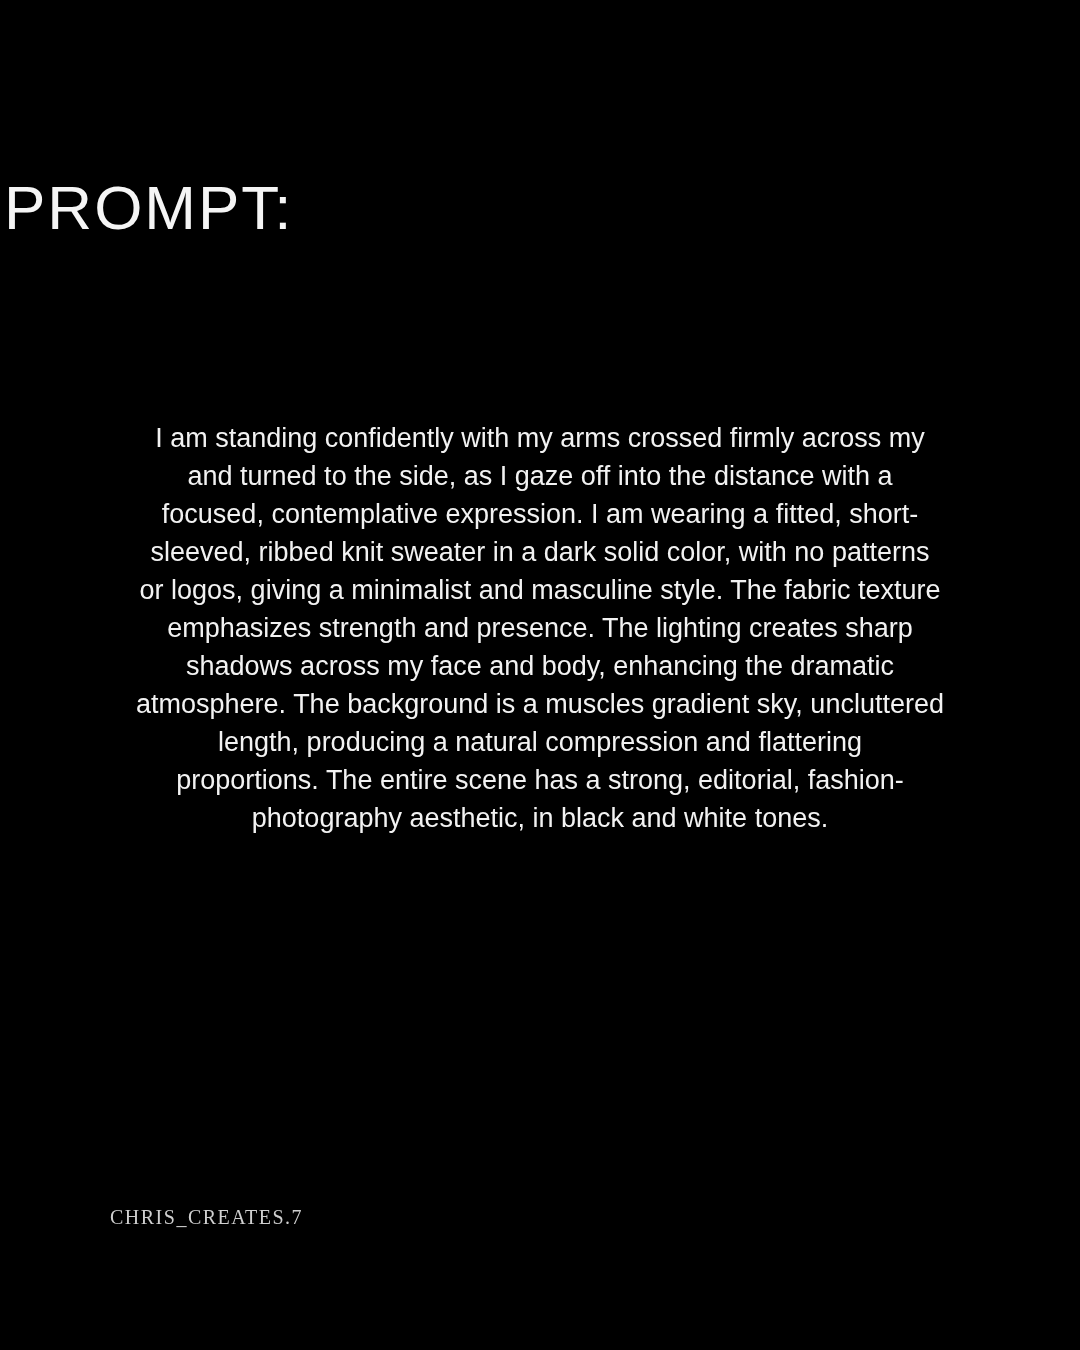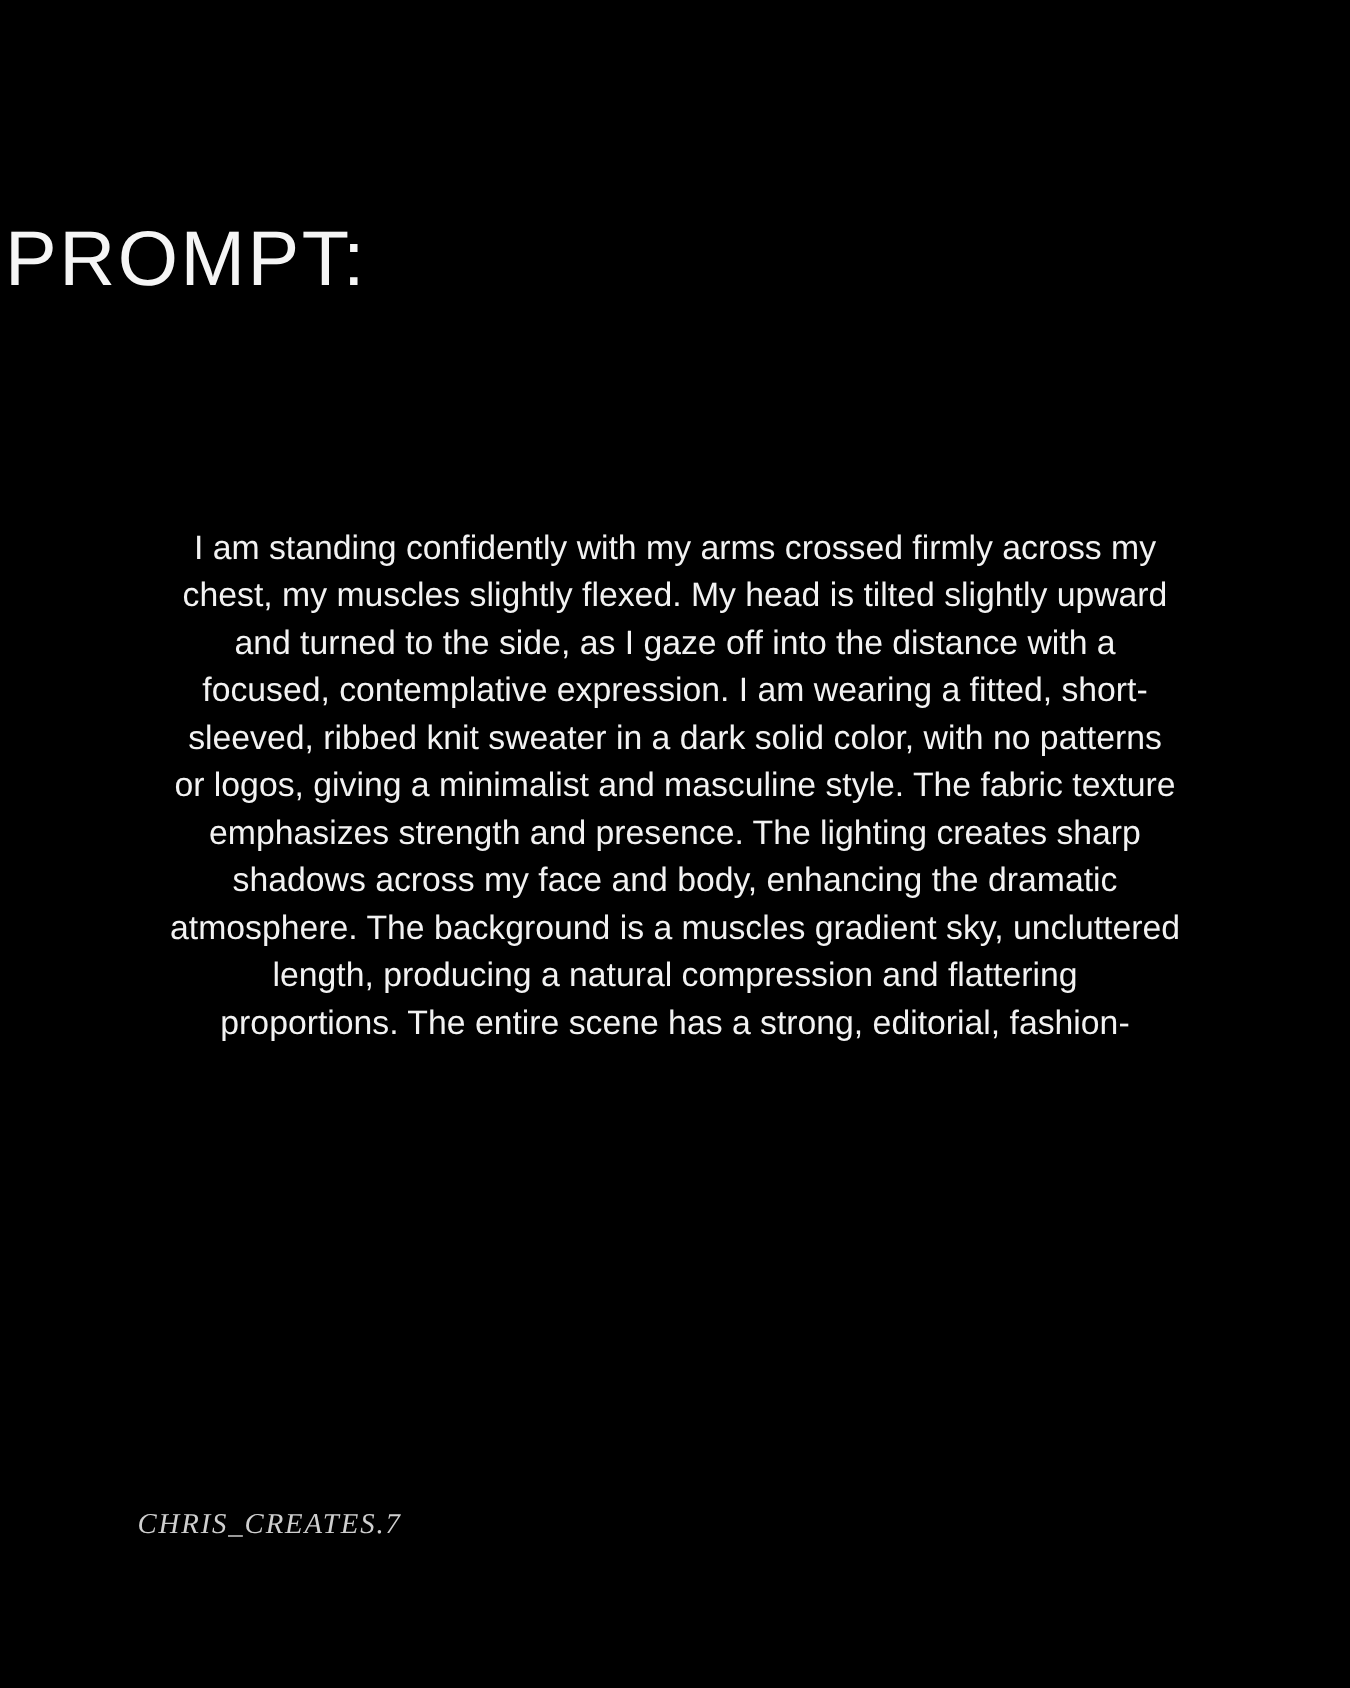--- a/index.html
+++ b/index.html
@@ -40,40 +40,39 @@
   .body-line {
     display: block;
     line-height: 38px;
     white-space: nowrap;
   }
   .watermark {
     position: absolute;
     left: 110px;
     top: 1206px;
     font-family: "Liberation Serif", "DejaVu Serif", serif;
-    font-style: italic;
-    font-size: 23px;
+    font-size: 20px;
     letter-spacing: 1.5px;
     color: #cfcfcf;
   }
 </style>
 </head>
 <body>
 
 <div class="poster">
   <h1 class="title">PROMPT:</h1>
 
   <div class="body-text">
     <span class="body-line">I am standing confidently with my arms crossed firmly across my</span>
-    <span class="body-line">chest, my muscles slightly flexed. My head is tilted slightly upward</span>
     <span class="body-line">and turned to the side, as I gaze off into the distance with a</span>
     <span class="body-line">focused, contemplative expression. I am wearing a fitted, short-</span>
     <span class="body-line">sleeved, ribbed knit sweater in a dark solid color, with no patterns</span>
     <span class="body-line">or logos, giving a minimalist and masculine style. The fabric texture</span>
     <span class="body-line">emphasizes strength and presence. The lighting creates sharp</span>
     <span class="body-line">shadows across my face and body, enhancing the dramatic</span>
     <span class="body-line">atmosphere. The background is a muscles gradient sky, uncluttered</span>
     <span class="body-line">length, producing a natural compression and flattering</span>
     <span class="body-line">proportions. The entire scene has a strong, editorial, fashion-</span>
+    <span class="body-line">photography aesthetic, in black and white tones.</span>
   </div>
 
   <div class="watermark">CHRIS_CREATES.7</div>
 </div>
 
 </body></html>

